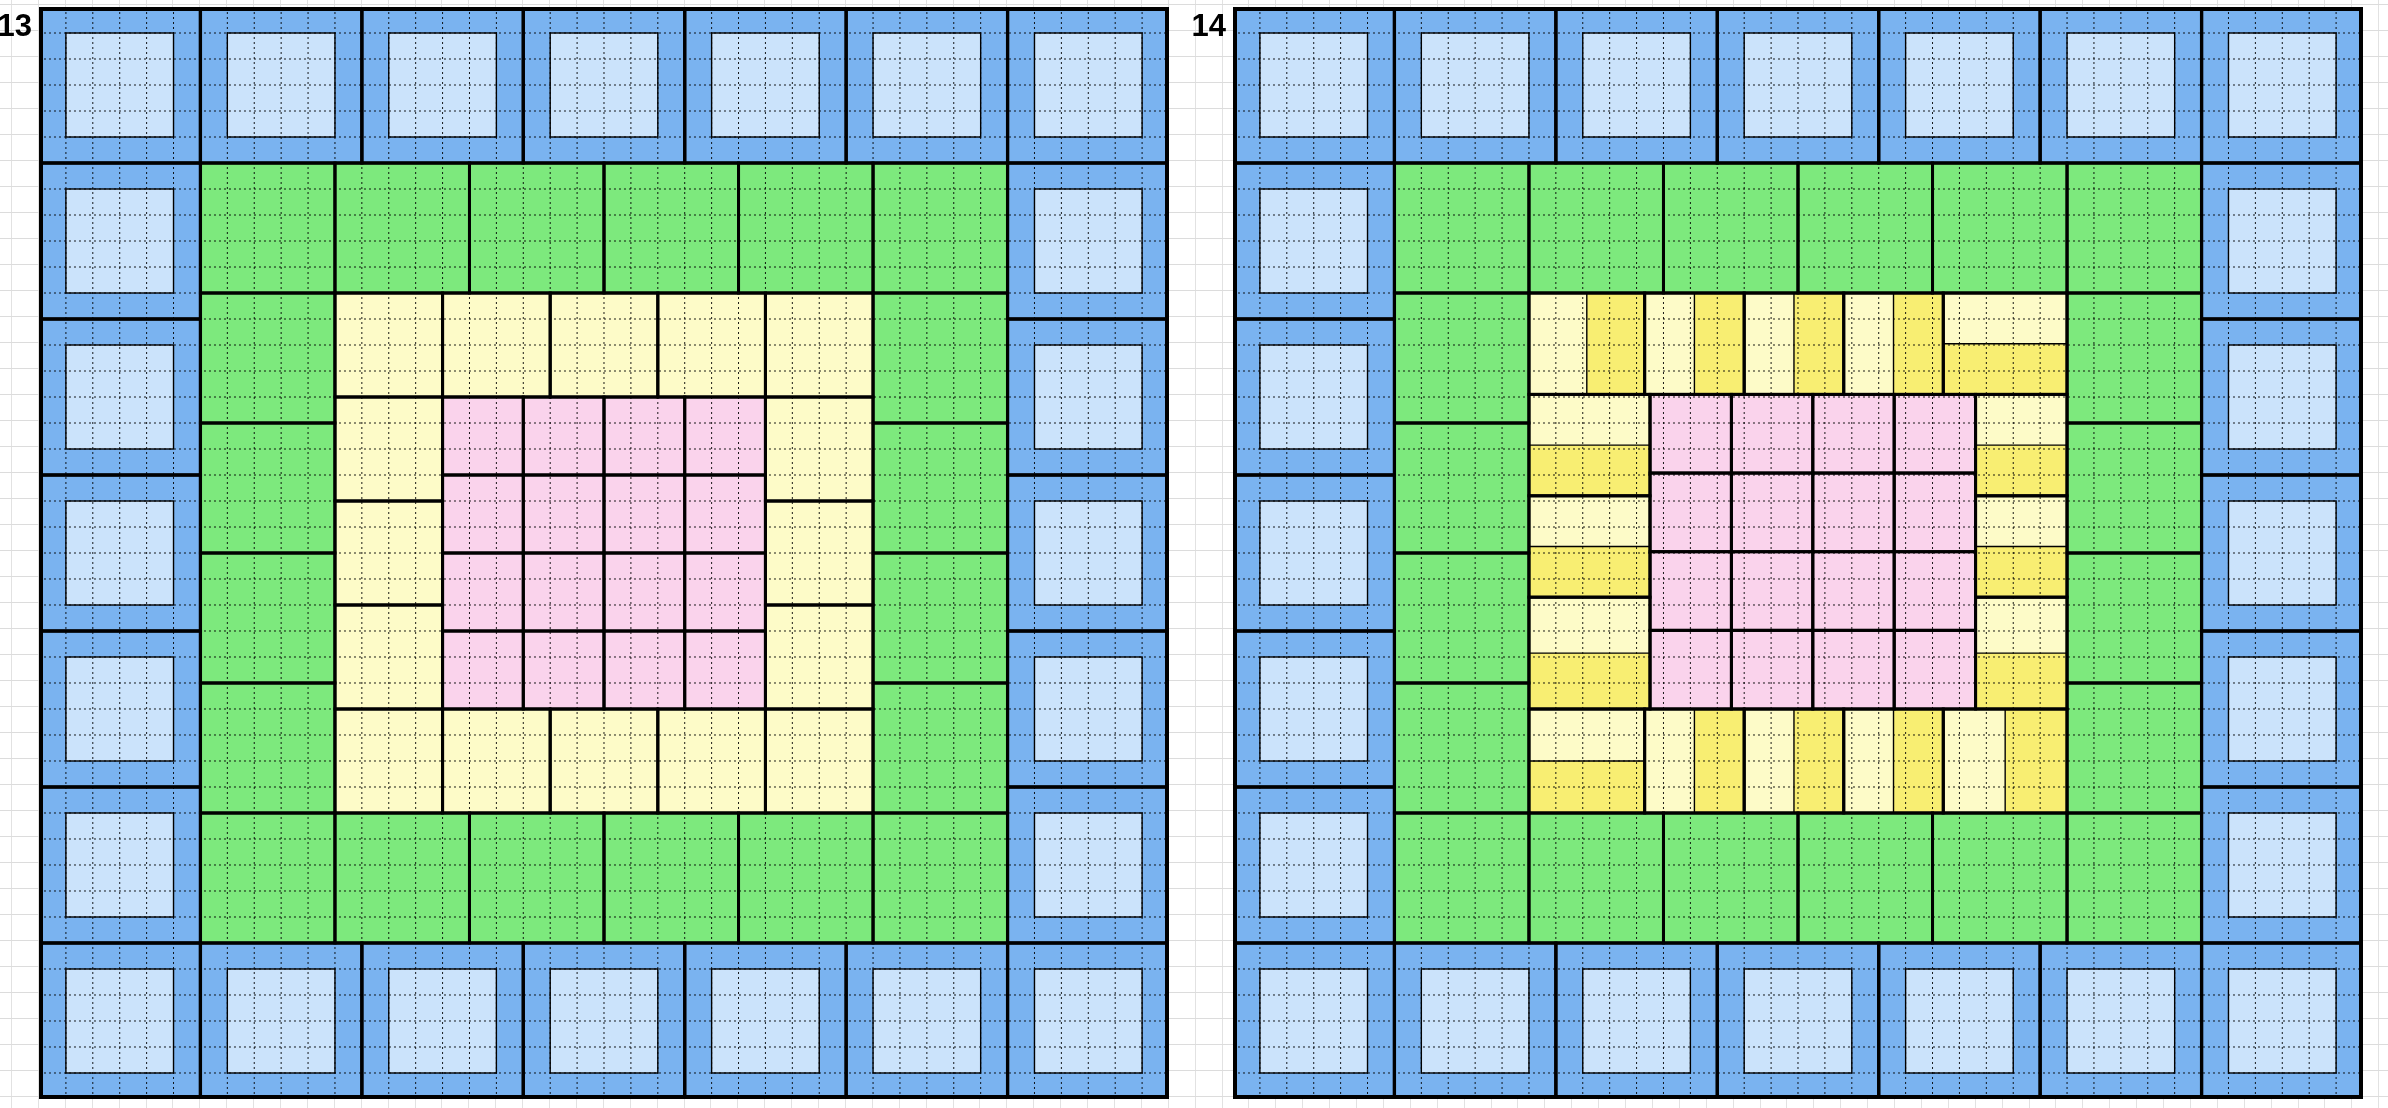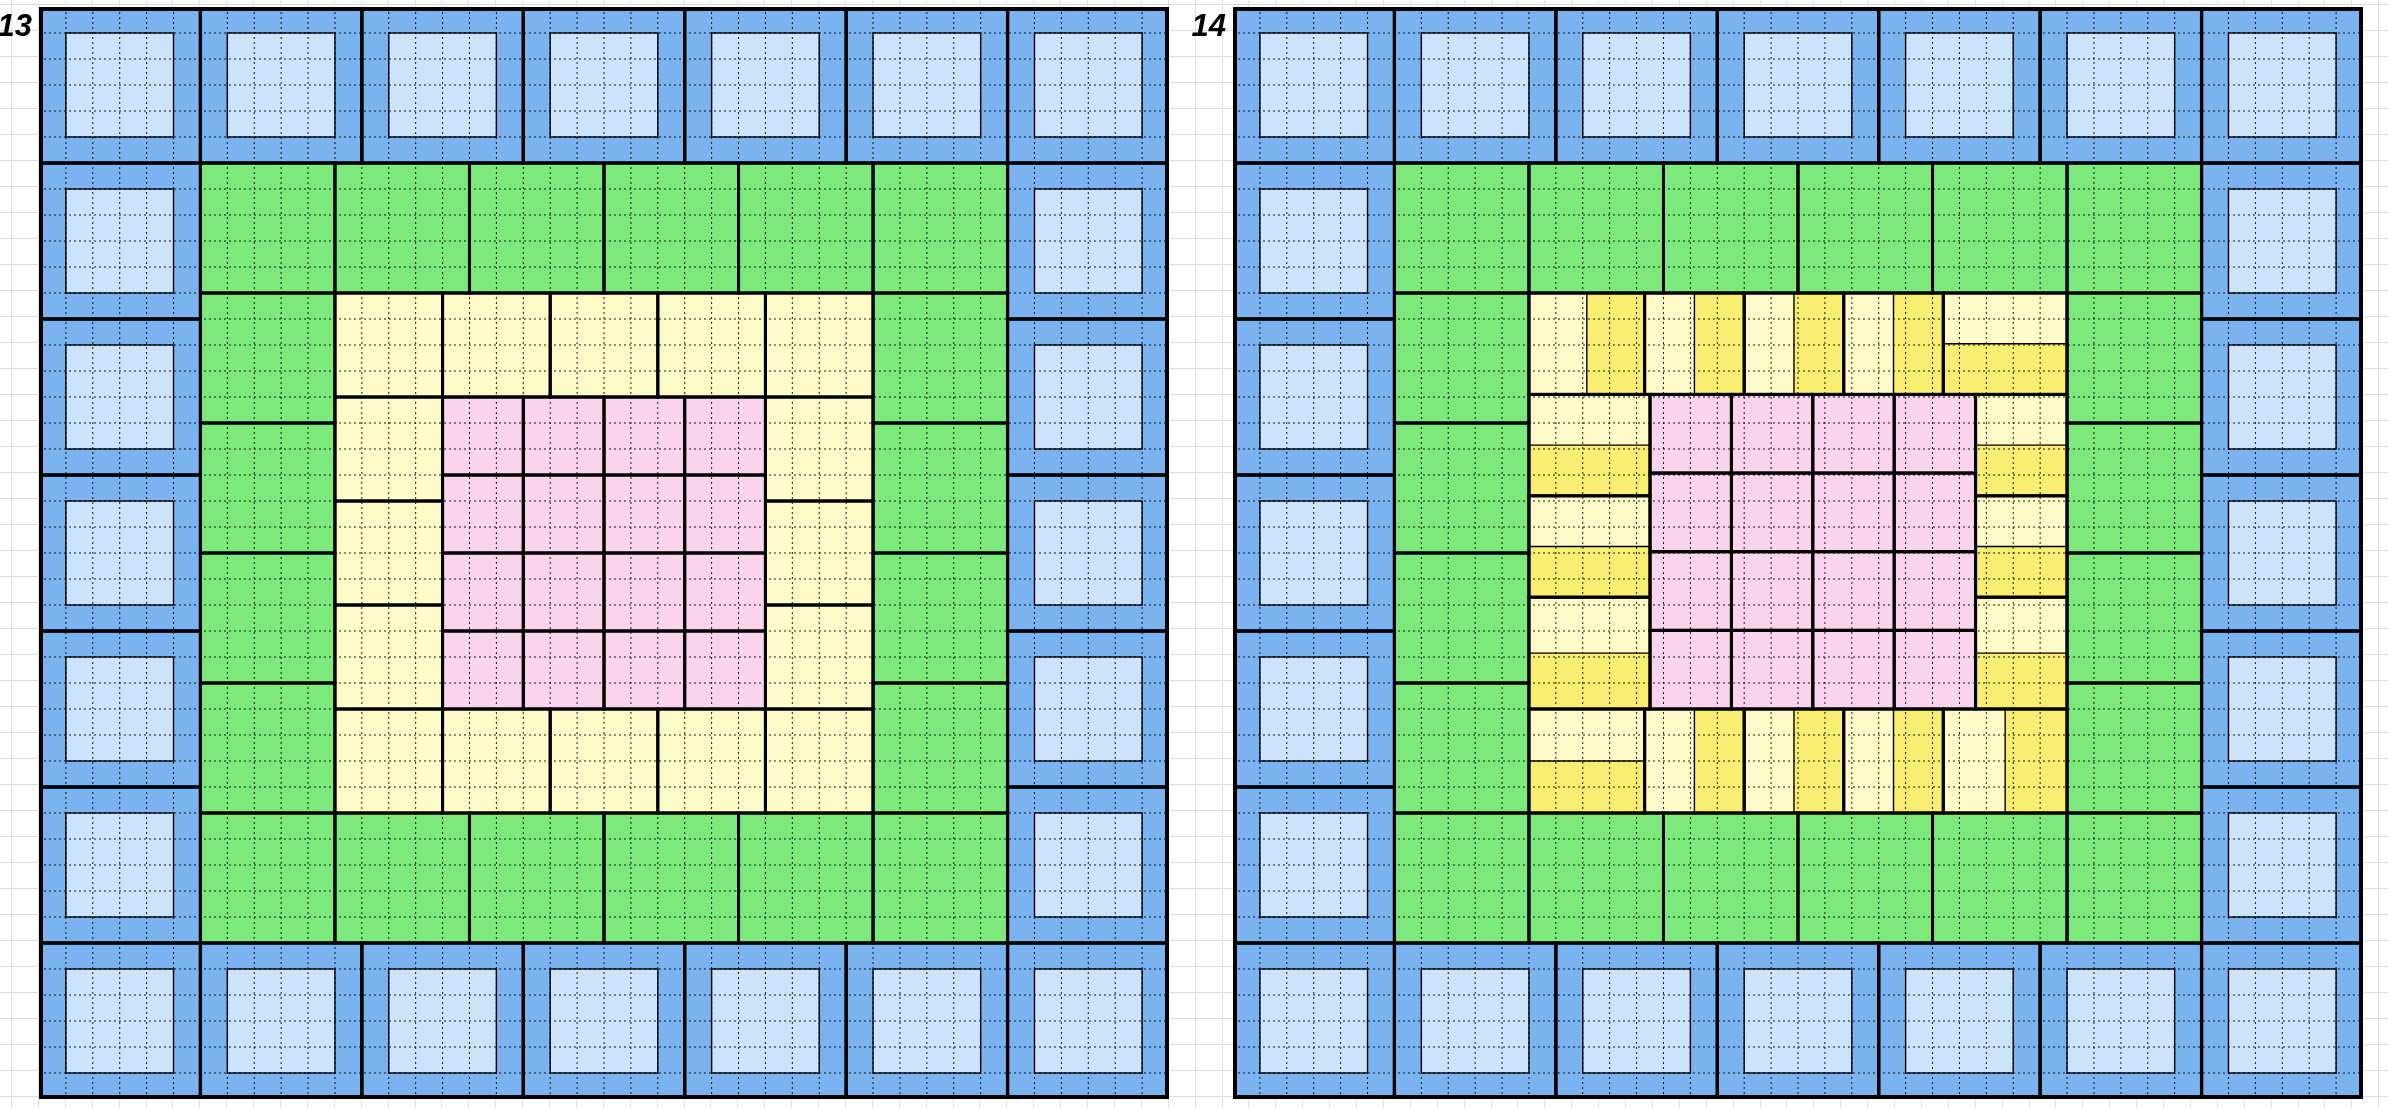--- a/index.html
+++ b/index.html
@@ -3,21 +3,20 @@
 <meta charset="utf-8">
 <style>
   html,body { margin:0; padding:0; background:#ffffff; }
   #canvas {
     position:relative; width:2388px; height:1108px; overflow:hidden;
     background-color:#ffffff;
     background-image:
       repeating-linear-gradient(to bottom, #dcdcdc 0 1px, transparent 1px 26px),
       repeating-linear-gradient(to right,  #e2e2e2 0 1px, transparent 1px 26.9px);
     background-position: 0 4px, 11px 0;
-    font-style: italic;
   }
   .figure-svg { position:absolute; }
   .figure-label {
     position:absolute;
     font-family:"Liberation Sans", sans-serif;
     font-size:31px; font-weight:600; color:#000;
     line-height:1; white-space:nowrap;
   }
 </style>
 </head>

